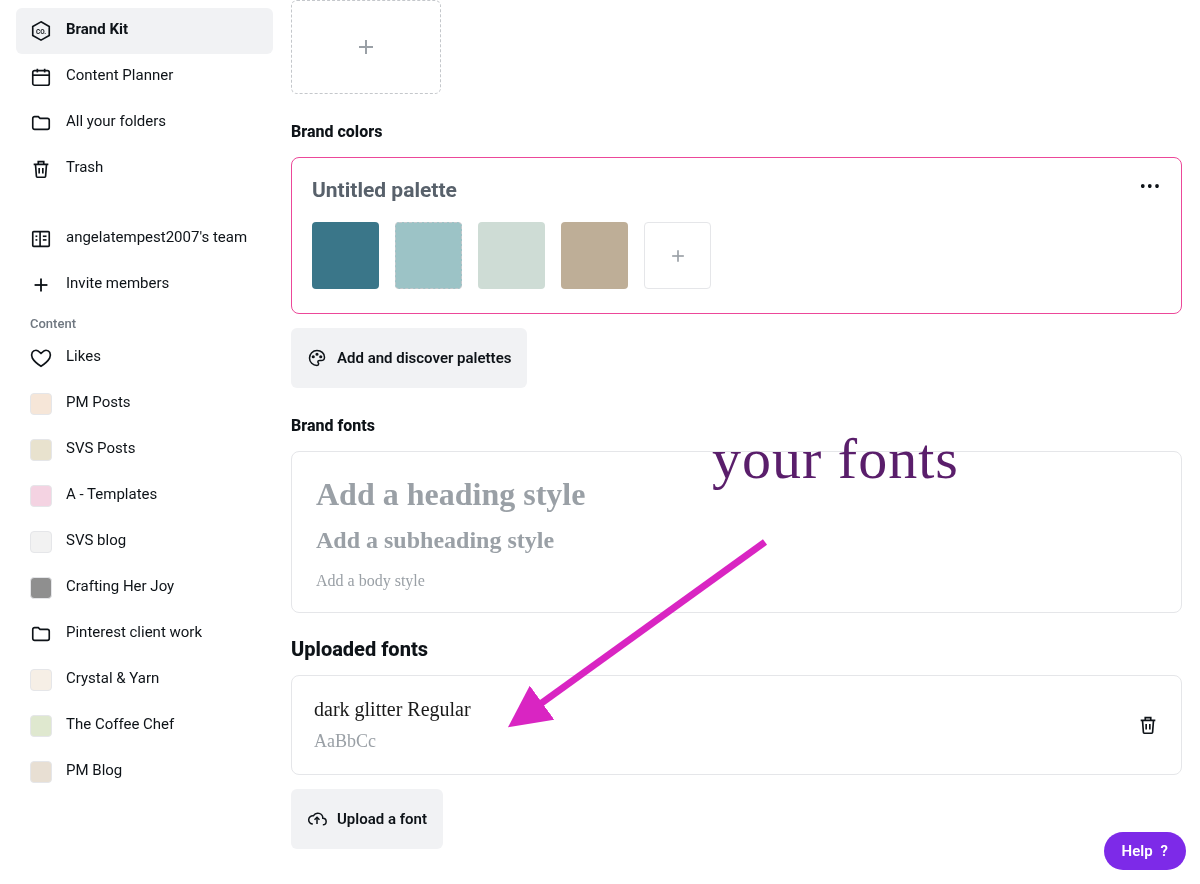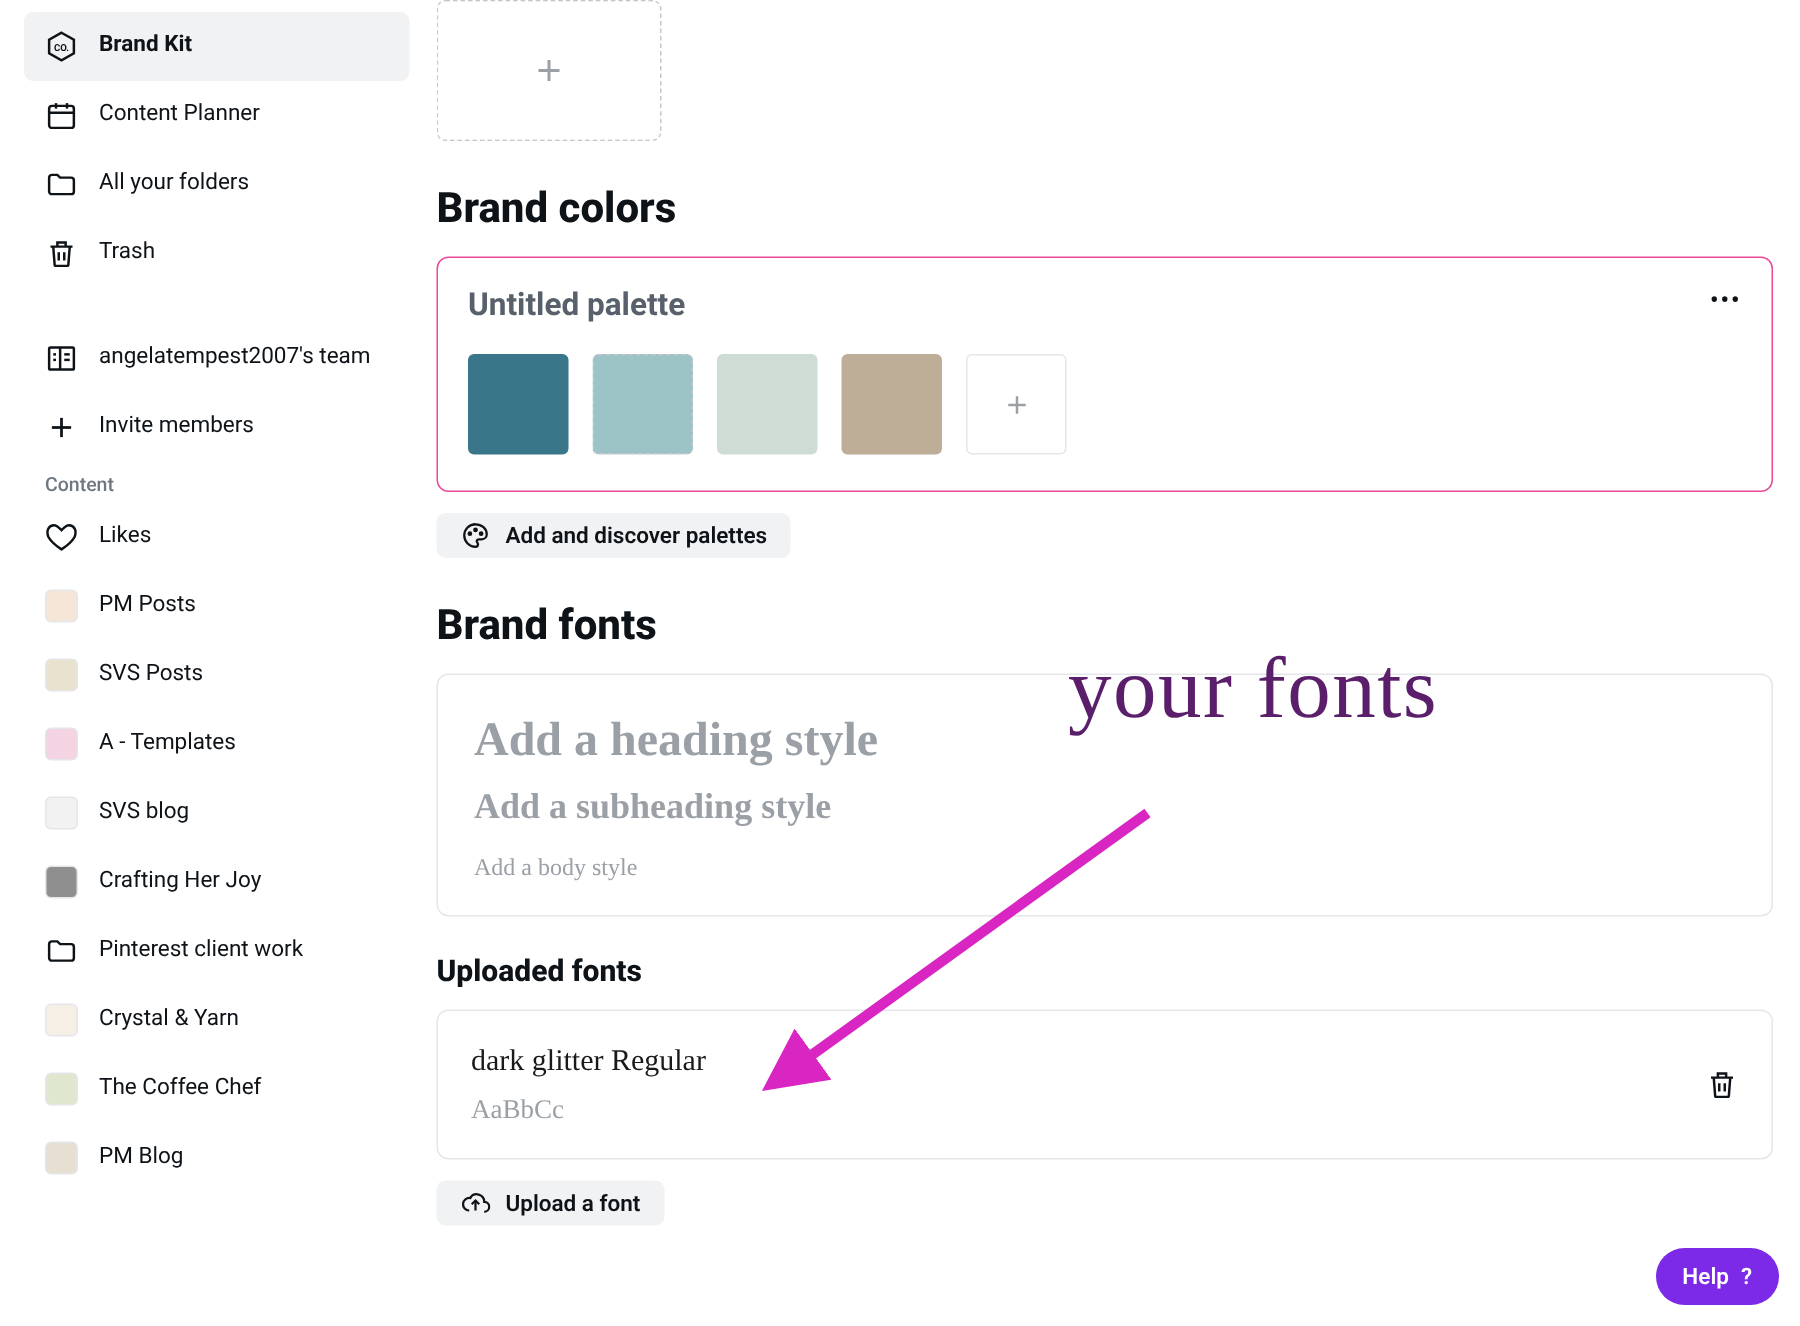--- a/index.html
+++ b/index.html
@@ -65,21 +65,21 @@
   width: 150px;
   height: 94px;
   border: 1px dashed #c4c7cb;
   border-radius: 6px;
   display: flex;
   align-items: center;
   justify-content: center;
   cursor: pointer;
 }
 .section-title {
-  font-size: 28px;
+  font-size: 16px;
   font-weight: 800;
   margin: 28px 0 16px;
   color: #0e1318;
 }
 .palette-card {
   border: 1px solid #ec4899;
   border-radius: 8px;
   padding: 20px 20px 24px;
   position: relative;
 }
@@ -117,21 +117,21 @@
   align-items: center;
   justify-content: center;
   color: #6f7780;
 }
 .pill-btn {
   display: inline-flex;
   align-items: center;
   gap: 10px;
   background: #f1f2f4;
   border-radius: 6px;
-  padding: 5px 16px;
+  padding: 20px 16px;
   font-size: 15px;
   font-weight: 600;
   color: #0e1318;
   cursor: pointer;
   margin-top: 14px;
 }
 .fonts-card {
   border: 1px solid #e5e6e9;
   border-radius: 8px;
   padding: 24px 24px 22px;

